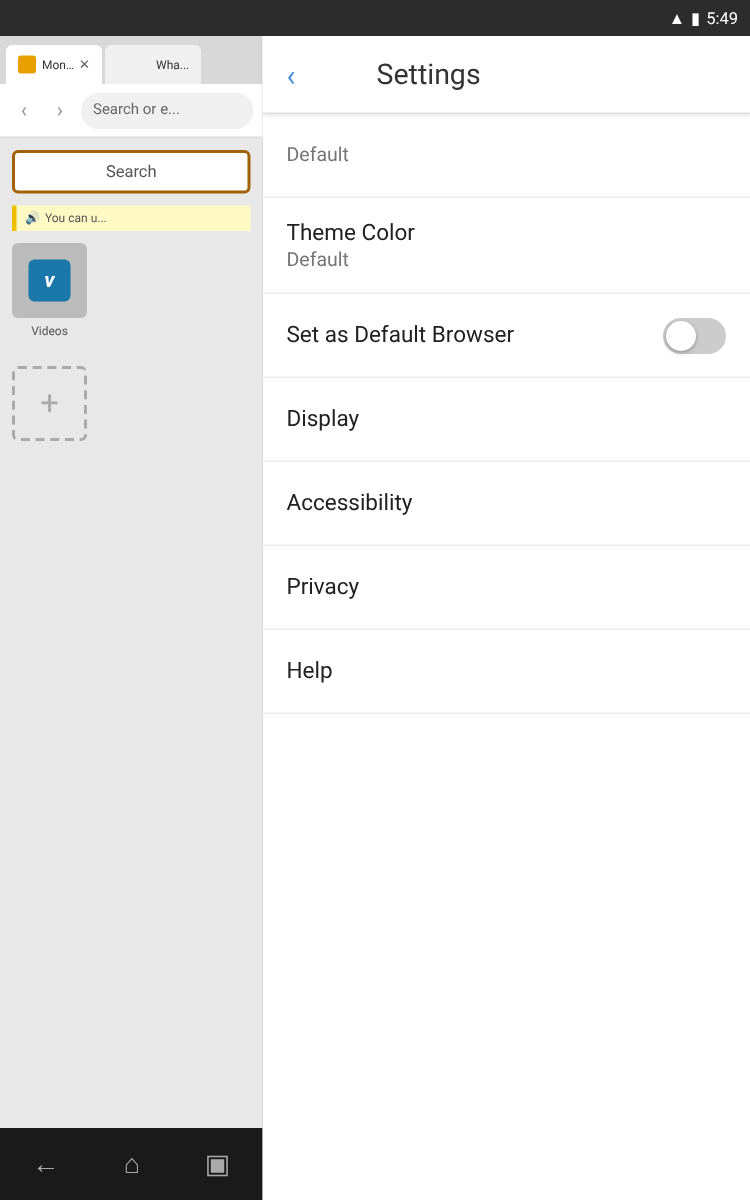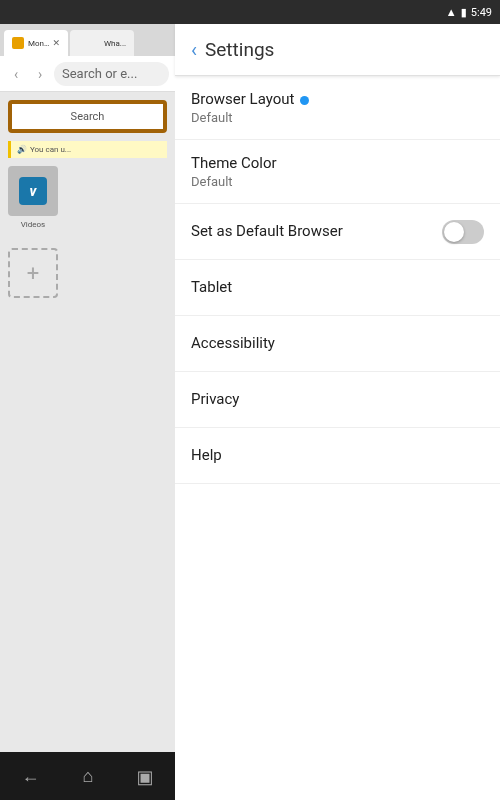--- a/index.html
+++ b/index.html
@@ -112,38 +112,38 @@
     }
 
     .url-bar {
       flex: 1;
       height: 24px;
       background: #f0f0f0;
       border-radius: 12px;
       display: flex;
       align-items: center;
       padding: 0 8px;
-      font-size: 13px;
+      font-size: 10px;
       color: #666;
       overflow: hidden;
     }
 
     .browser-content {
       position: absolute;
       top: 92px; left: 0;
       width: 175px;
       bottom: 48px;
       background: #e8e8e8;
       z-index: 2;
       padding: 8px;
     }
 
     .search-box {
       background: #fff;
-      border: 4px solid #a16207;
+      border: 2px solid #a16207;
       border-radius: 4px;
       padding: 6px 10px;
       font-size: 11px;
       color: #555;
       text-align: center;
       margin-bottom: 8px;
     }
 
     .notice-bar {
       background: #fff9c4;
@@ -246,20 +246,21 @@
       color: #4a90d9;
       font-size: 20px;
       margin-right: 8px;
       cursor: pointer;
     }
 
     .settings-title {
       font-size: 19px;
       color: #333;
       font-weight: 400;
+      margin-left: 46px;
     }
 
     .settings-list {
       flex: 1;
       overflow-y: auto;
     }
 
     .settings-item {
       padding: 14px 16px;
       border-bottom: 1px solid #eeeeee;
@@ -376,24 +377,20 @@
 </div>
 
 <div class="settings-panel">
   <div class="settings-header">
     <span class="back-arrow">‹</span>
     <span class="settings-title">Settings</span>
   </div>
   <div class="settings-list" id="settings-list">
   <div class="settings-item">
         <div class="settings-item-left">
-          <div class="settings-item-title-row">
-            <div class="settings-item-title">Browser Layout</div>
-            <div class="blue-dot"></div>
-          </div>
           <div class="settings-item-subtitle">Default</div>
         </div>
       </div>
       <div class="settings-item">
         <div class="settings-item-left">
           <div class="settings-item-title-row">
             <div class="settings-item-title">Theme Color</div>
           </div>
           <div class="settings-item-subtitle">Default</div>
         </div>
@@ -404,21 +401,21 @@
             <div class="settings-item-title">Set as Default Browser</div>
           </div>
         </div>
         <div class="toggle">
           <div class="toggle-knob"></div>
         </div>
       </div>
       <div class="settings-item">
         <div class="settings-item-left">
           <div class="settings-item-title-row">
-            <div class="settings-item-title">Tablet</div>
+            <div class="settings-item-title">Display</div>
           </div>
         </div>
       </div>
       <div class="settings-item">
         <div class="settings-item-left">
           <div class="settings-item-title-row">
             <div class="settings-item-title">Accessibility</div>
           </div>
         </div>
       </div>

